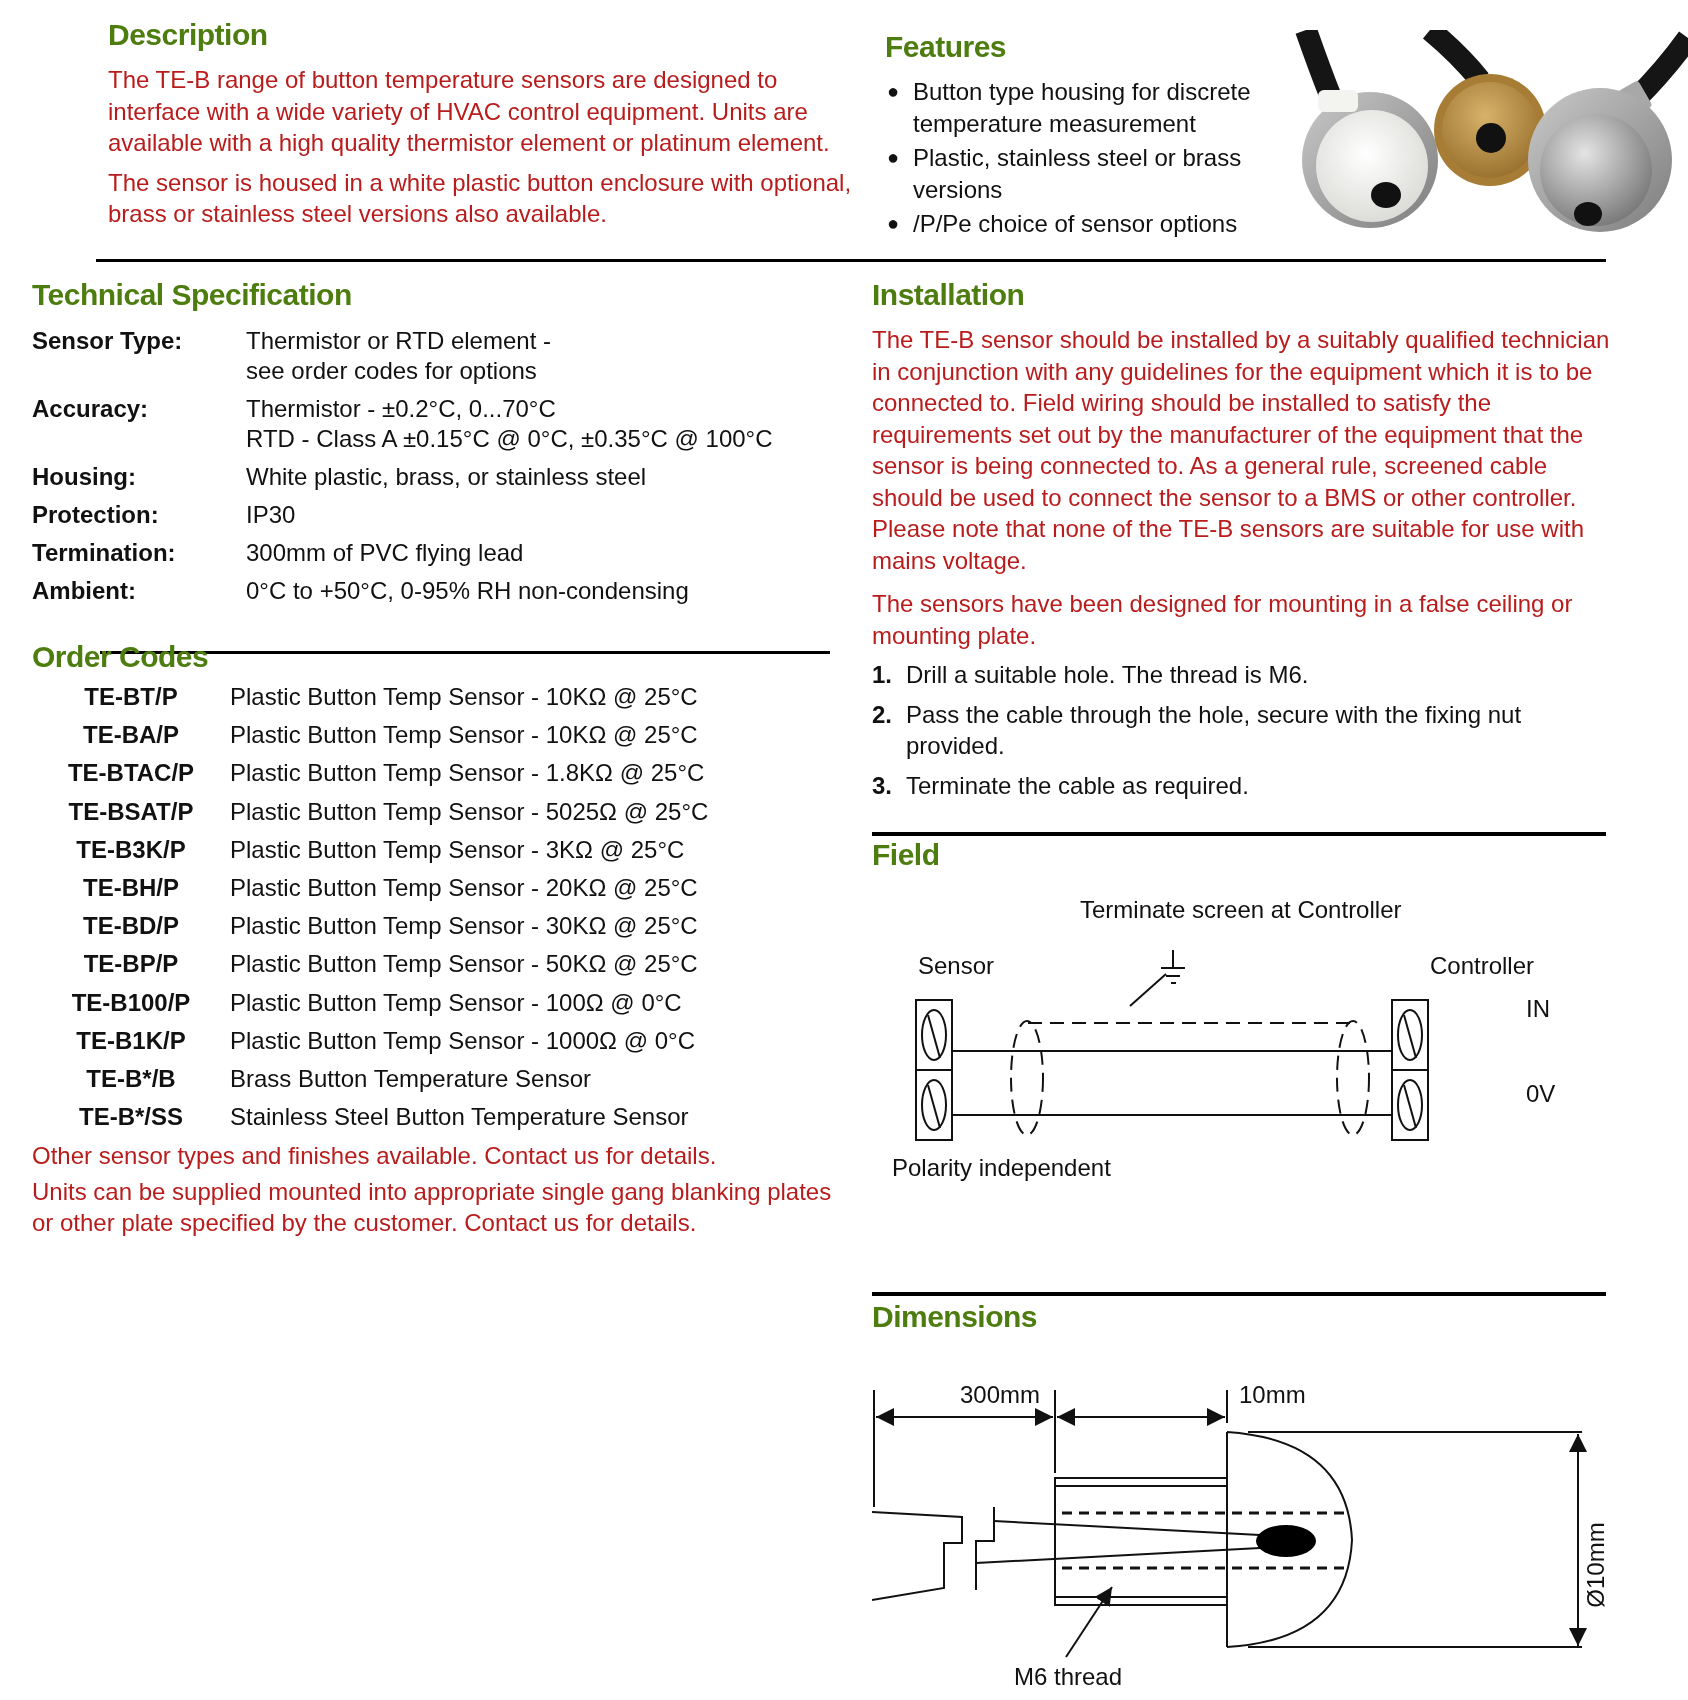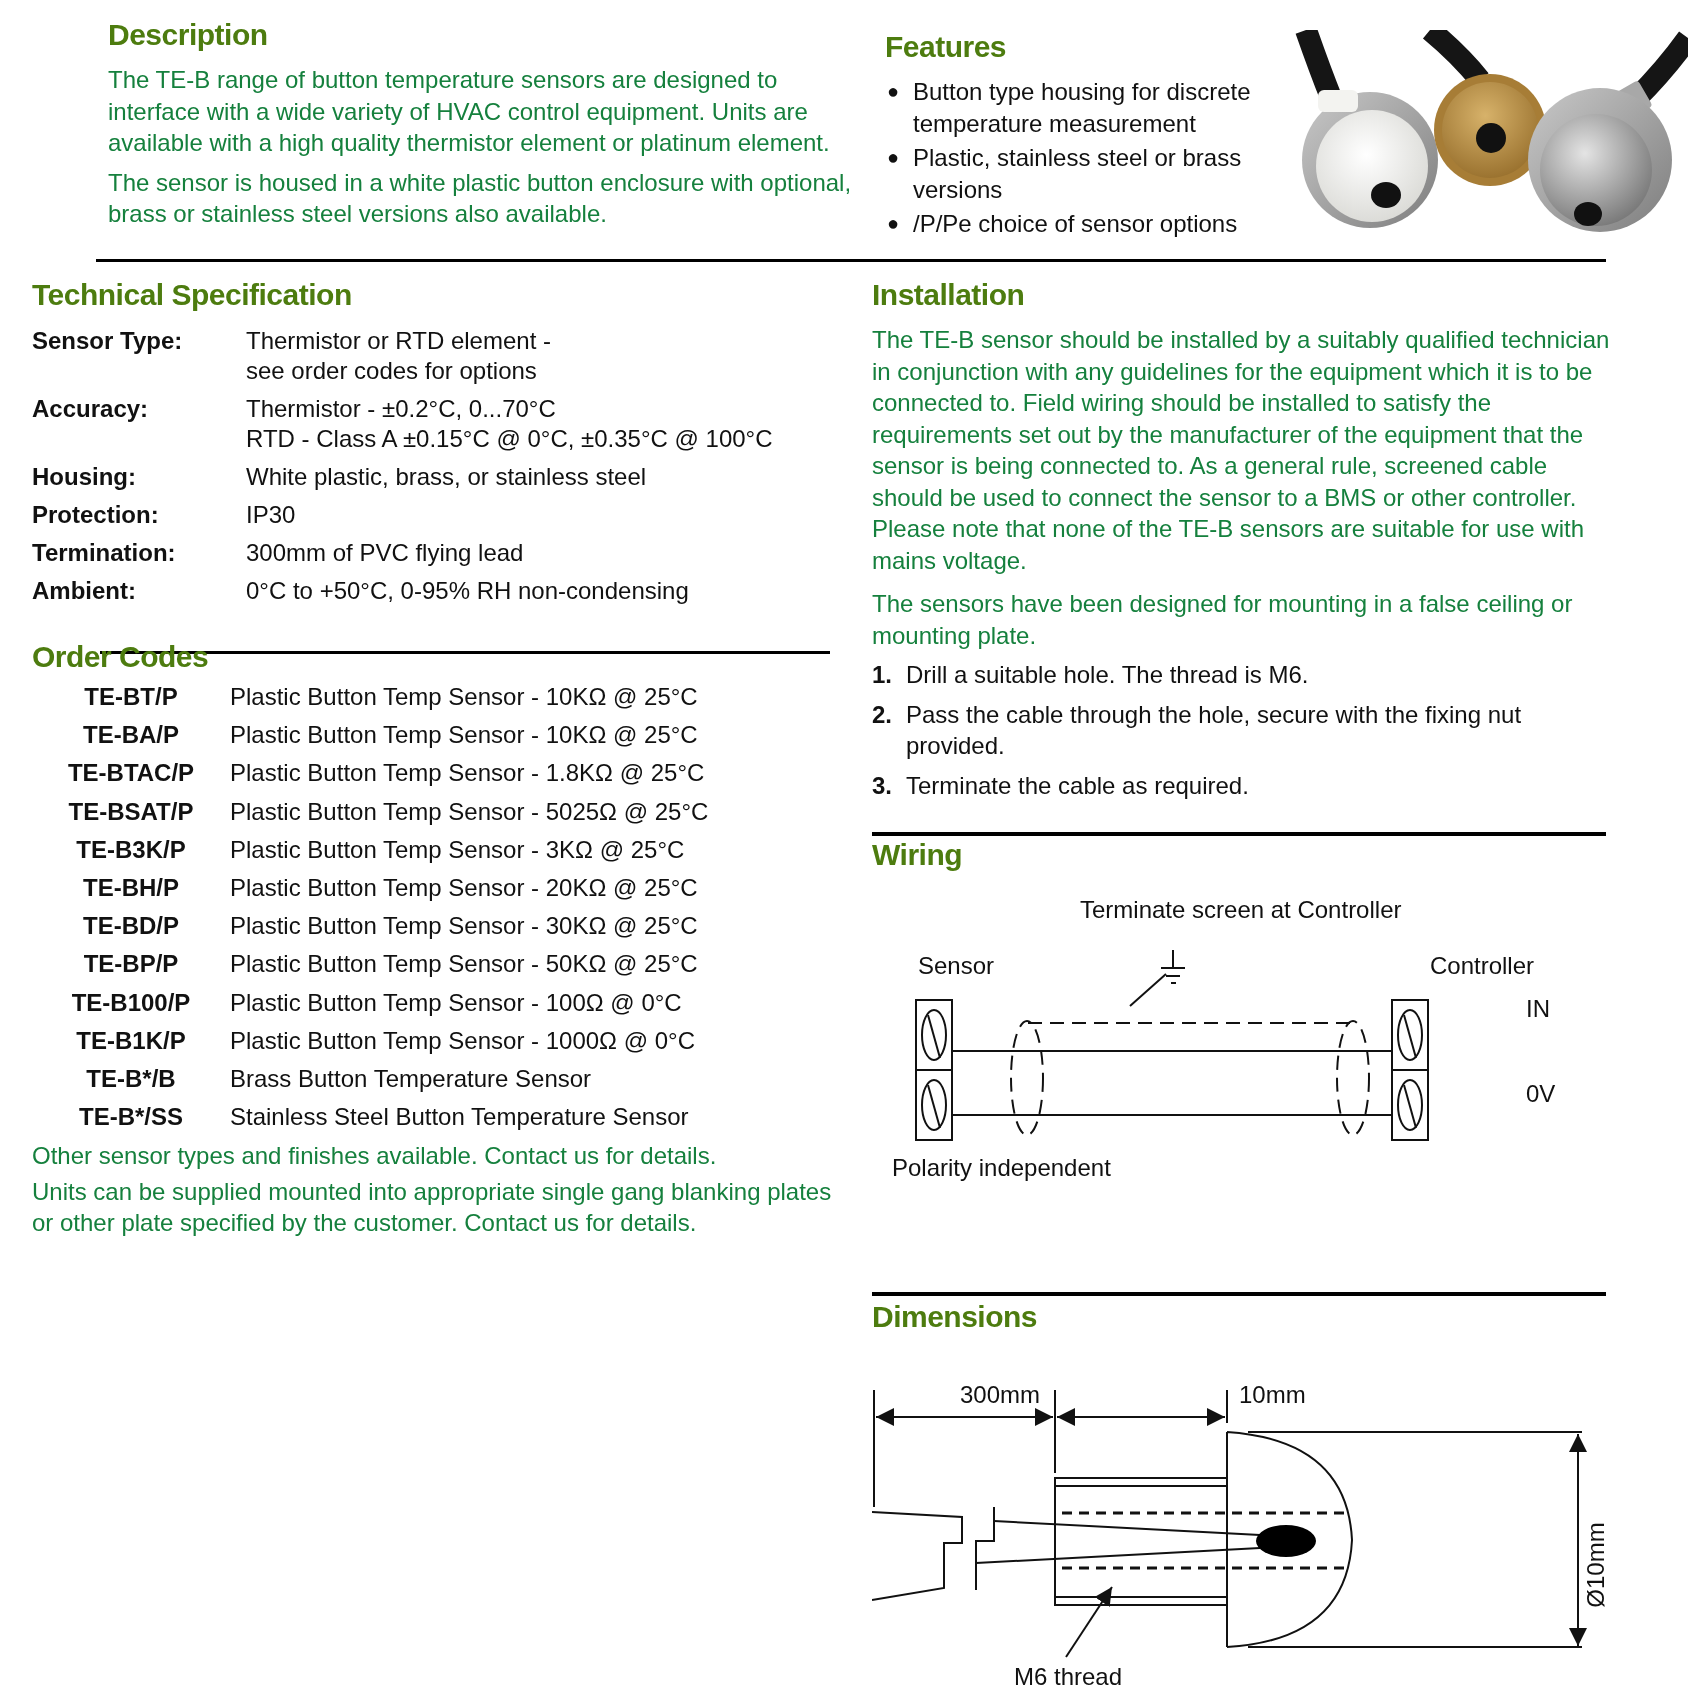--- a/index.html
+++ b/index.html
@@ -6,21 +6,21 @@
     html, body { background: #ffffff; }
     body {
       width: 1688px; height: 1700px; position: relative; overflow: hidden;
       font-family: "Liberation Sans", sans-serif; color: #111111;
     }
     .abs { position: absolute; }
     .h {
       font-family: "Liberation Sans", sans-serif; font-weight: bold;
       font-size: 30px; color: #4d7c0f; letter-spacing: -0.5px;
     }
-    .p { font-size: 24px; line-height: 31.5px; color: #15803d; }
+    .p { font-size: 24px; line-height: 31.5px; color: #b91c1c; }
     .rule { position: absolute; height: 4px; background: #000; }
 
     
     #desc { left: 108px; top: 18px; width: 760px; }
     #desc .p { margin-top: 12px; }
     #desc .p + .p { margin-top: 8px; }
 
     
     #features { left: 885px; top: 30px; width: 420px; }
     #features ul { list-style: none; margin-top: 12px; }
@@ -219,21 +219,21 @@
   <ol>
     <li><span class="num">1.</span><span>Drill a suitable hole. The thread is M6.</span></li>
     <li style="padding-right:90px;"><span class="num">2.</span><span>Pass the cable through the hole, secure with the fixing nut provided.</span></li>
     <li><span class="num">3.</span><span>Terminate the cable as required.</span></li>
   </ol>
 </section>
 
 <div class="rule" style="left:872px; top:832px; width:734px; height:4px;"></div>
 
 <section id="wiring" class="abs">
-  <h2 class="h">Wiring</h2>
+  <h2 class="h">Field</h2>
 </section>
 
 <svg id="wiring-svg" width="740" height="310" viewBox="0 0 740 310">
 
   <text class="svg-text" x="208" y="28">Terminate screen at Controller</text>
   <text class="svg-text" x="46" y="84">Sensor</text>
   <text class="svg-text" x="558" y="84">Controller</text>
   <text class="svg-text" x="654" y="127">IN</text>
   <text class="svg-text" x="654" y="212">0V</text>
   <text class="svg-text" x="20" y="286">Polarity independent</text>

